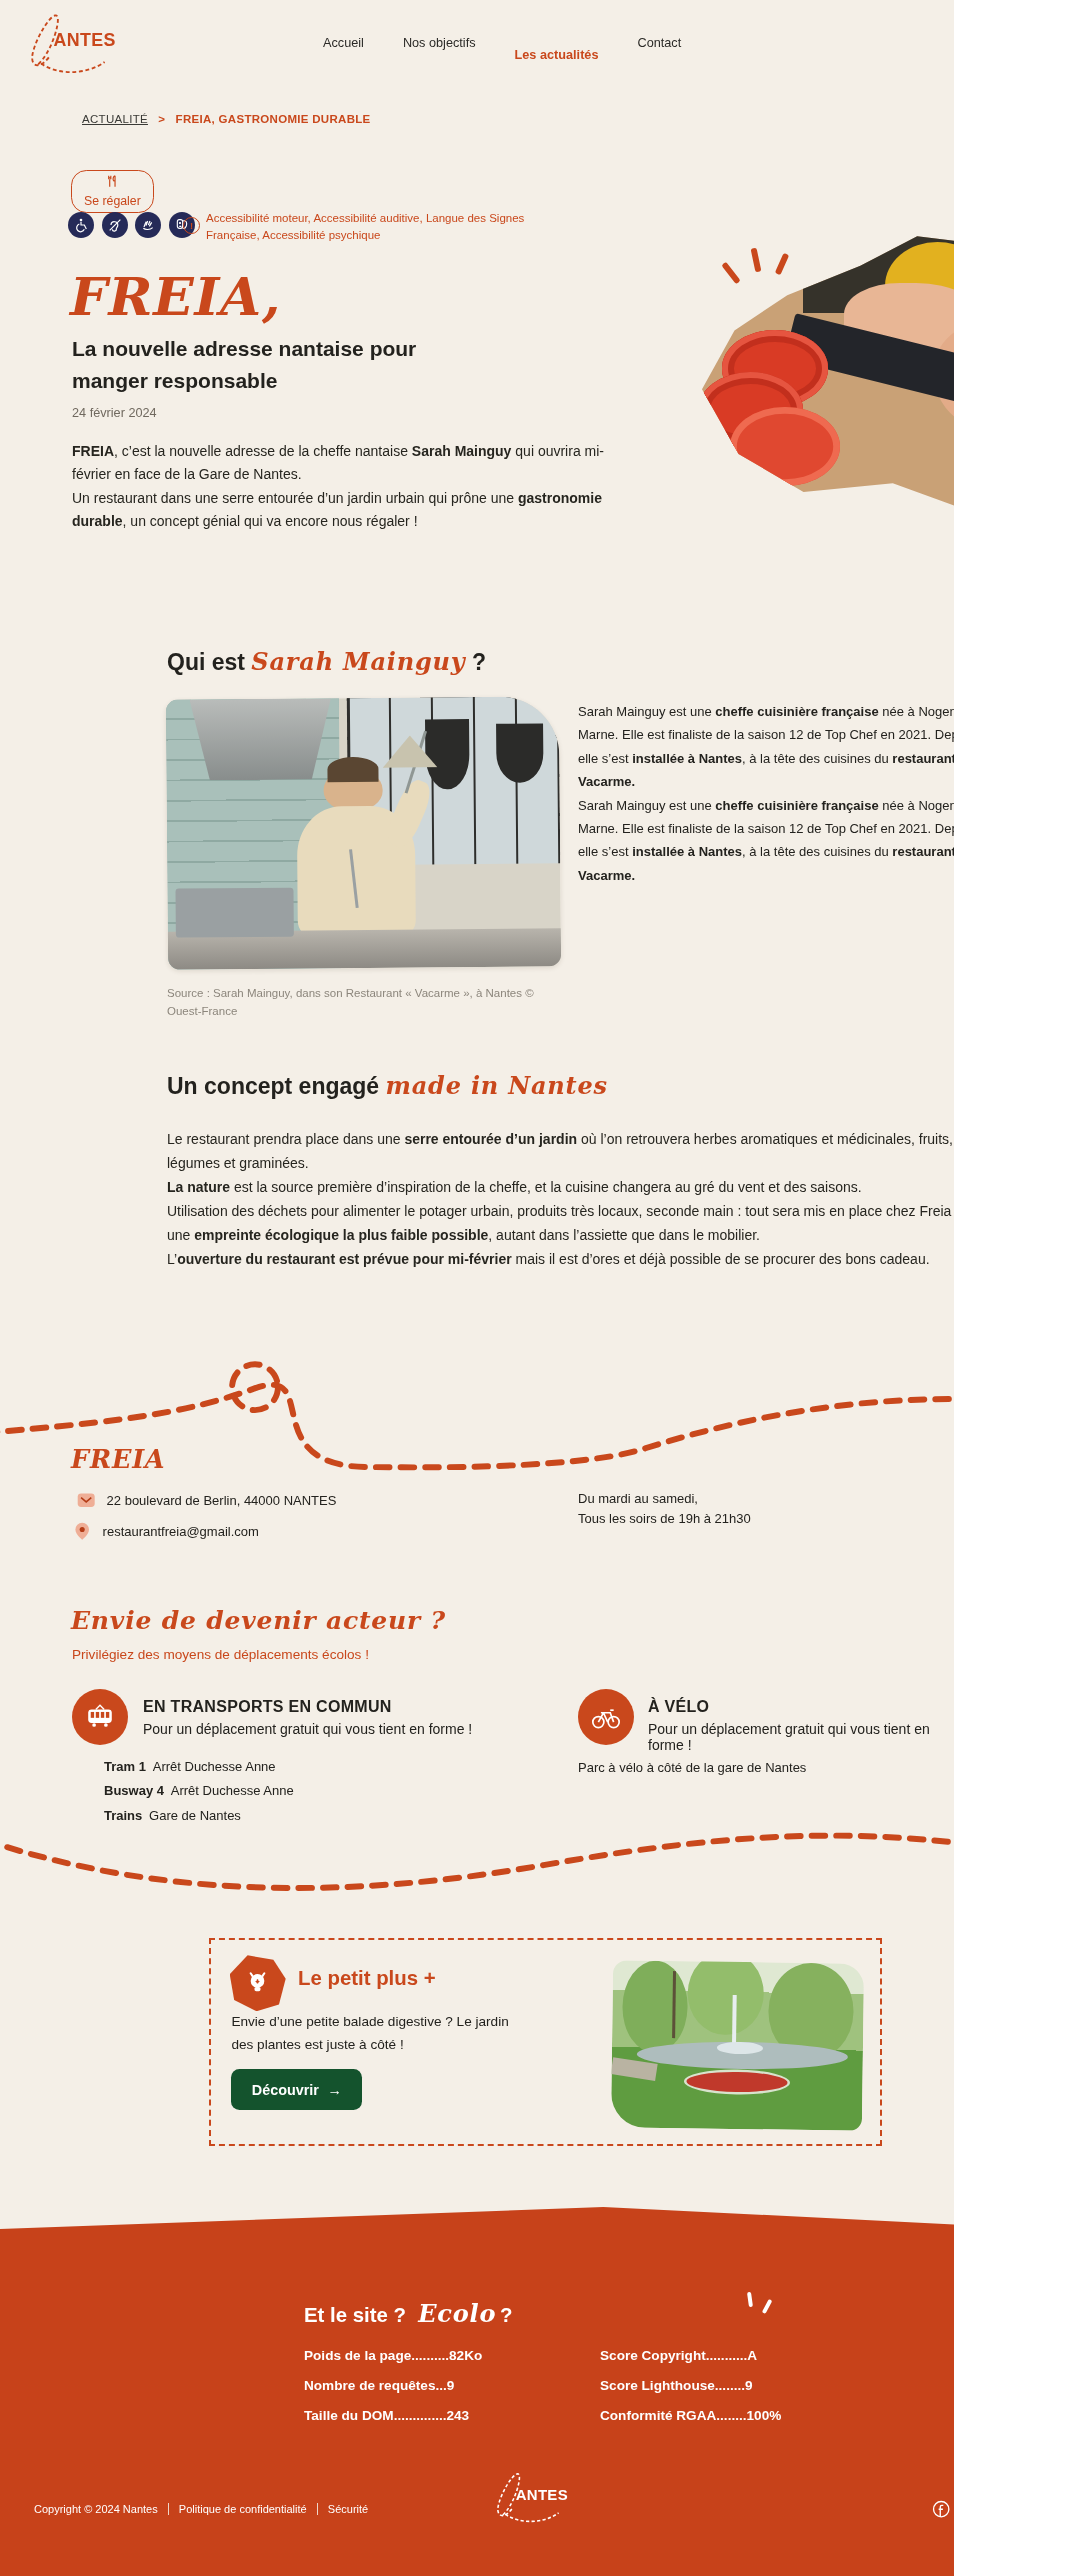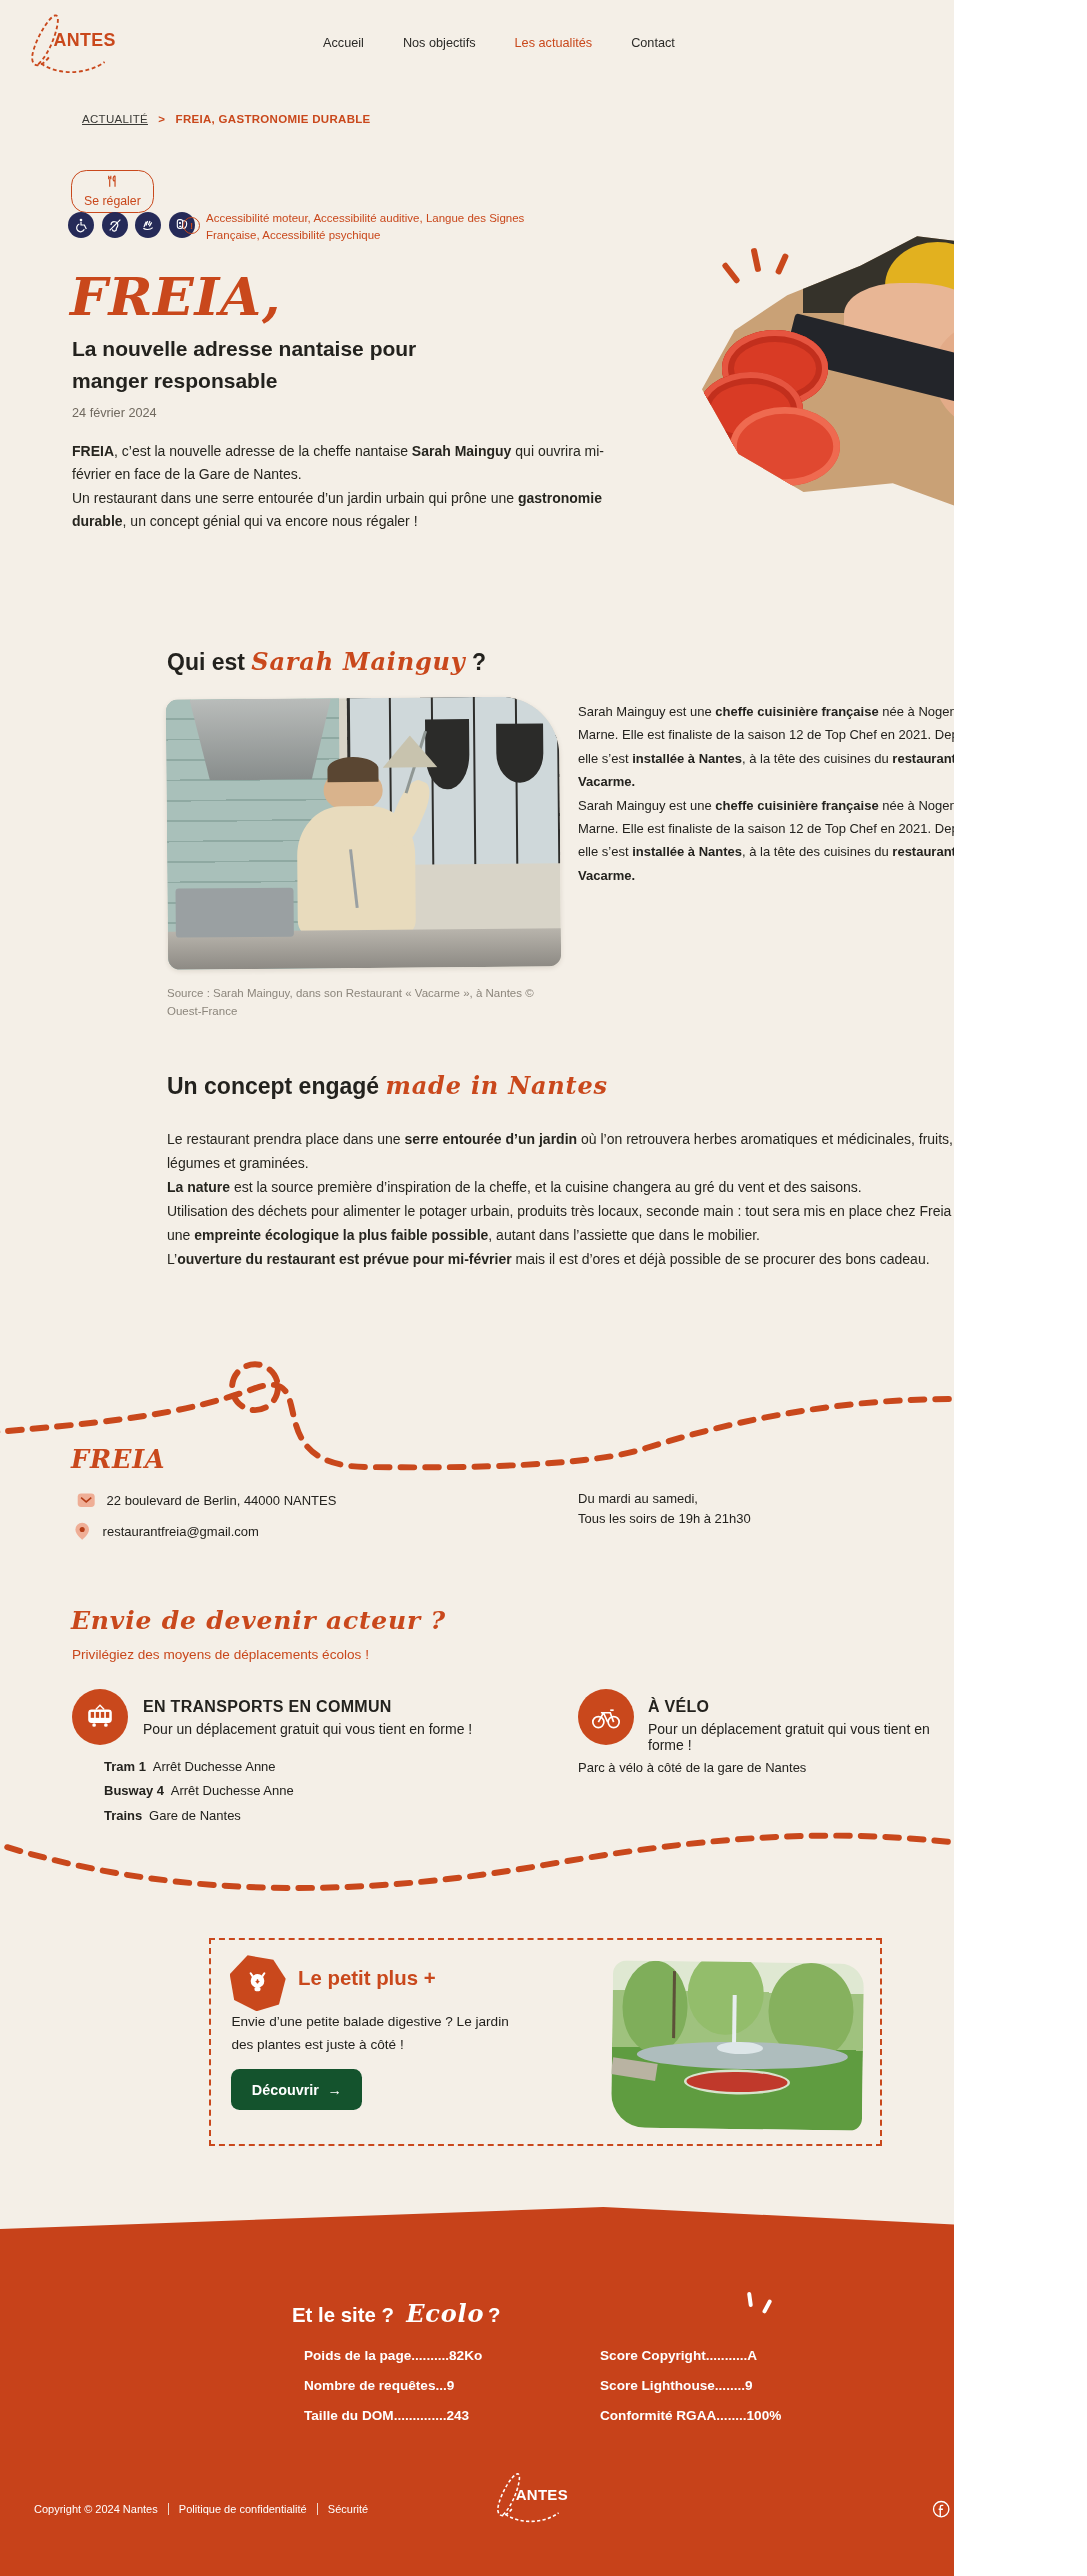--- a/index.html
+++ b/index.html
@@ -6,21 +6,21 @@
   .page{position:relative;width:954px;height:2576px;background:#f4efe7;
         font-family:"Liberation Sans",sans-serif;color:#23221e;overflow:hidden;}
   .abs{position:absolute;}
   .hand{font-family:"DejaVu Serif",serif;font-style:italic;font-weight:700;letter-spacing:0.8px;}
   .orange{color:#c9481c;}
   .rich{white-space:pre-line;}
   .rich strong{font-weight:bold;}
   
   .nav{display:flex;gap:39px;font-size:12.7px;color:#2b2a27;}
   .nav .item{cursor:pointer;}
-  .nav .active{color:#c9481c;font-weight:normal;}
+  .nav .active{color:#c9481c;font-weight:bold;margin-top:12px;}
   .crumb{font-size:11.5px;letter-spacing:0.3px;}
   .crumb .tail{color:#c9481c;font-weight:bold;}
   .pill{display:inline-flex;align-items:center;gap:6px;border:1.7px solid #c9481c;border-radius:15.3px;
         padding:4.2px 12px;color:#c9481c;font-size:12.3px;}
   .acircle{display:inline-flex;align-items:center;justify-content:center;width:26px;height:26px;
            border-radius:50%;background:#252a58;}
   .warn{display:inline-flex;align-items:center;justify-content:center;width:15.3px;height:15.3px;
         border:1.7px solid #c9481c;border-radius:50%;color:#c9481c;font-size:9.3px;font-weight:bold;}
   .h1{font-size:53px;color:#c9481c;}
   .h2{font-size:23px;font-weight:bold;color:#23221e;}
@@ -269,21 +269,21 @@
         <div class="abs" style="left:10%;top:48%;width:84%;height:16%;background:#aebdbd;border-radius:50%;"></div>
         <div class="abs" style="left:48%;top:20%;width:3.4px;height:34%;background:#e8eef0;"></div>
         <div class="abs" style="left:42%;top:48%;width:18%;height:7%;background:#dde6e8;border-radius:50%;"></div>
         <div class="abs" style="left:30%;top:66%;width:40%;height:12%;background:#c0392b;border-radius:50%;box-shadow:0 0 0 2.5px #d8e3cd;"></div>
         <div class="abs" style="left:0;top:60%;width:18%;height:10%;background:#b9b3a2;transform:rotate(8deg);"></div>
       </div>
     </div>
   </div>
 
   <div class="abs footer" style="left:0;top:2207px;width:1087px;height:369px;">
-    <div class="abs" style="left:292px;top:92px;color:#fff;">
+    <div class="abs" style="left:304px;top:92px;color:#fff;">
       <span style="font-size:20.4px;font-weight:bold;">Et le site ?</span>
       <span class="hand" style="font-size:24px;margin-left:8.5px;">Ecolo</span>
       <span style="font-size:20.4px;font-weight:bold;"> ?</span>
     </div>
     <div class="sparkbar" style="left:748px;top:85px;width:4.2px;height:15.3px;background:#fff;transform:rotate(-8deg);"></div>
     <div class="sparkbar" style="left:765px;top:92px;width:4.2px;height:15.3px;background:#fff;transform:rotate(28deg);"></div>
 
     <div class="abs statrow" style="left:304px;top:141px;">
       <span>Poids de la page</span>
         <span>..........</span>

